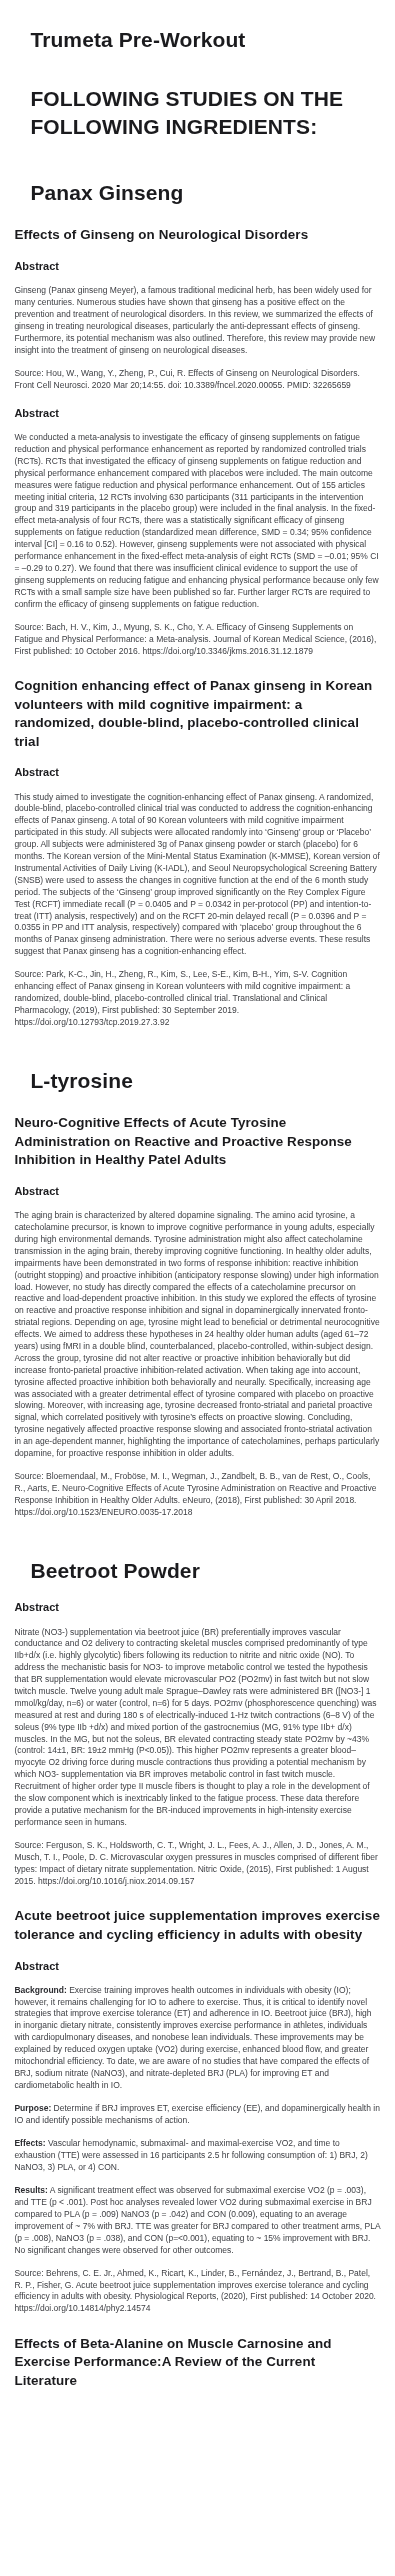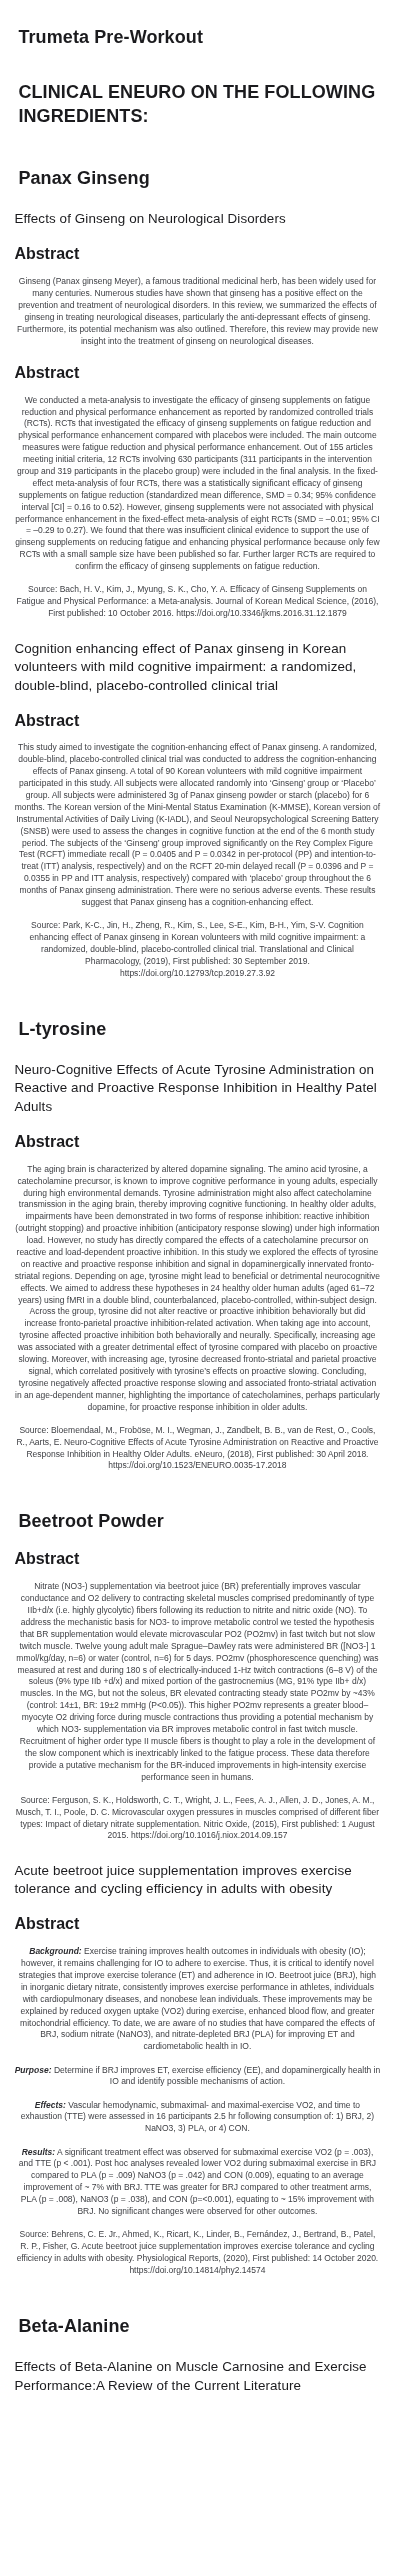--- a/index.html
+++ b/index.html
@@ -16,69 +16,68 @@
   }
   .doc {
     width: 396px;
     box-sizing: border-box;
     padding: 18.5px 15.5px 31px 14.4px;
     background: #ffffff;
   }
   .page-title,
   .page-subtitle,
   .ingredient-heading {
-    font-size: 18px;
+    font-size: 21px;
     line-height: 1.32;
     font-weight: 700;
     color: #1b1b1e;
-    margin: 4px;
+    margin: 16px;
     letter-spacing: 0.1px;
   }
   .page-title { margin-top: 7.2px; }
   .page-subtitle { margin-top: 32px; }
   .ingredient-heading { margin-top: 38px; }
   .study-title {
     font-size: 13.4px;
     line-height: 1.38;
-    font-weight: 400;
+    font-weight: 700;
     color: #1b1b1e;
     margin: 19.6px 0 0 0;
     letter-spacing: 0.1px;
   }
   .abstract-label {
-    font-size: 16px;
+    font-size: 11px;
     line-height: 1.35;
     font-weight: 700;
     color: #1b1b1e;
     margin: 14.4px 0 0 0;
   }
   .body-para, .source-para {
     margin: 11.3px 0 0 0;
     overflow-wrap: break-word;
-    text-align: center;
   }
   .para-lead {
     font-weight: 700;
     color: #2c2d31;
-    font-style: italic;
   }
 </style>
 </head>
 <body>
 
 <main class="doc">
   <h1 class="page-title">Trumeta Pre-Workout</h1>
-  <h1 class="page-subtitle">CLINICAL ENEURO ON THE FOLLOWING INGREDIENTS:</h1>
+  <h1 class="page-subtitle">FOLLOWING STUDIES ON THE FOLLOWING INGREDIENTS:</h1>
 
   <div>
       <section class="ingredient-section">
         <h2 class="ingredient-heading">Panax Ginseng</h2>
         <h3 class="study-title">Effects of Ginseng on Neurological Disorders</h3>
         <h4 class="abstract-label">Abstract</h4>
         <p class="body-para"><span class="para-text">Ginseng (Panax ginseng Meyer), a famous traditional medicinal herb, has been widely used for many centuries. Numerous studies have shown that ginseng has a positive effect on the prevention and treatment of neurological disorders. In this review, we summarized the effects of ginseng in treating neurological diseases, particularly the anti-depressant effects of ginseng. Furthermore, its potential mechanism was also outlined. Therefore, this review may provide new insight into the treatment of ginseng on neurological diseases.</span></p>
+        <p class="source-para">Source: Hou, W., Wang, Y., Zheng, P., Cui, R. Effects of Ginseng on Neurological Disorders. Front Cell Neurosci. 2020 Mar 20;14:55. doi: 10.3389/fncel.2020.00055. PMID: 32265659</p>
         <h4 class="abstract-label">Abstract</h4>
         <p class="body-para"><span class="para-text">We conducted a meta-analysis to investigate the efficacy of ginseng supplements on fatigue reduction and physical performance enhancement as reported by randomized controlled trials (RCTs). RCTs that investigated the efficacy of ginseng supplements on fatigue reduction and physical performance enhancement compared with placebos were included. The main outcome measures were fatigue reduction and physical performance enhancement. Out of 155 articles meeting initial criteria, 12 RCTs involving 630 participants (311 participants in the intervention group and 319 participants in the placebo group) were included in the final analysis. In the fixed-effect meta-analysis of four RCTs, there was a statistically significant efficacy of ginseng supplements on fatigue reduction (standardized mean difference, SMD = 0.34; 95% confidence interval [CI] = 0.16 to 0.52). However, ginseng supplements were not associated with physical performance enhancement in the fixed-effect meta-analysis of eight RCTs (SMD = –0.01; 95% CI = –0.29 to 0.27). We found that there was insufficient clinical evidence to support the use of ginseng supplements on reducing fatigue and enhancing physical performance because only few RCTs with a small sample size have been published so far. Further larger RCTs are required to confirm the efficacy of ginseng supplements on fatigue reduction.</span></p>
         <p class="source-para">Source: Bach, H. V., Kim, J., Myung, S. K., Cho, Y. A. Efficacy of Ginseng Supplements on Fatigue and Physical Performance: a Meta-analysis. Journal of Korean Medical Science, (2016), First published: 10 October 2016. https://doi.org/10.3346/jkms.2016.31.12.1879</p>
         <h3 class="study-title">Cognition enhancing effect of Panax ginseng in Korean volunteers with mild cognitive impairment: a randomized, double-blind, placebo-controlled clinical trial</h3>
         <h4 class="abstract-label">Abstract</h4>
         <p class="body-para"><span class="para-text">This study aimed to investigate the cognition-enhancing effect of Panax ginseng. A randomized, double-blind, placebo-controlled clinical trial was conducted to address the cognition-enhancing effects of Panax ginseng. A total of 90 Korean volunteers with mild cognitive impairment participated in this study. All subjects were allocated randomly into ‘Ginseng’ group or ‘Placebo’ group. All subjects were administered 3g of Panax ginseng powder or starch (placebo) for 6 months. The Korean version of the Mini-Mental Status Examination (K-MMSE), Korean version of Instrumental Activities of Daily Living (K-IADL), and Seoul Neuropsychological Screening Battery (SNSB) were used to assess the changes in cognitive function at the end of the 6 month study period. The subjects of the ‘Ginseng’ group improved significantly on the Rey Complex Figure Test (RCFT) immediate recall (P = 0.0405 and P = 0.0342 in per-protocol (PP) and intention-to-treat (ITT) analysis, respectively) and on the RCFT 20-min delayed recall (P = 0.0396 and P = 0.0355 in PP and ITT analysis, respectively) compared with ‘placebo’ group throughout the 6 months of Panax ginseng administration. There were no serious adverse events. These results suggest that Panax ginseng has a cognition-enhancing effect.</span></p>
         <p class="source-para">Source: Park, K-C., Jin, H., Zheng, R., Kim, S., Lee, S-E., Kim, B-H., Yim, S-V. Cognition enhancing effect of Panax ginseng in Korean volunteers with mild cognitive impairment: a randomized, double-blind, placebo-controlled clinical trial. Translational and Clinical Pharmacology, (2019), First published: 30 September 2019. https://doi.org/10.12793/tcp.2019.27.3.92</p>
       </section>
       <section class="ingredient-section">
         <h2 class="ingredient-heading">L-tyrosine</h2>
@@ -94,19 +93,18 @@
         <p class="source-para">Source: Ferguson, S. K., Holdsworth, C. T., Wright, J. L., Fees, A. J., Allen, J. D., Jones, A. M., Musch, T. I., Poole, D. C. Microvascular oxygen pressures in muscles comprised of different fiber types: Impact of dietary nitrate supplementation. Nitric Oxide, (2015), First published: 1 August 2015. https://doi.org/10.1016/j.niox.2014.09.157</p>
         <h3 class="study-title">Acute beetroot juice supplementation improves exercise tolerance and cycling efficiency in adults with obesity</h3>
         <h4 class="abstract-label">Abstract</h4>
         <p class="body-para"><strong class="para-lead">Background:</strong> <span class="para-text">Exercise training improves health outcomes in individuals with obesity (IO); however, it remains challenging for IO to adhere to exercise. Thus, it is critical to identify novel strategies that improve exercise tolerance (ET) and adherence in IO. Beetroot juice (BRJ), high in inorganic dietary nitrate, consistently improves exercise performance in athletes, individuals with cardiopulmonary diseases, and nonobese lean individuals. These improvements may be explained by reduced oxygen uptake (VO2) during exercise, enhanced blood flow, and greater mitochondrial efficiency. To date, we are aware of no studies that have compared the effects of BRJ, sodium nitrate (NaNO3), and nitrate-depleted BRJ (PLA) for improving ET and cardiometabolic health in IO.</span></p>
         <p class="body-para"><strong class="para-lead">Purpose:</strong> <span class="para-text">Determine if BRJ improves ET, exercise efficiency (EE), and dopaminergically health in IO and identify possible mechanisms of action.</span></p>
         <p class="body-para"><strong class="para-lead">Effects:</strong> <span class="para-text">Vascular hemodynamic, submaximal- and maximal-exercise VO2, and time to exhaustion (TTE) were assessed in 16 participants 2.5 hr following consumption of: 1) BRJ, 2) NaNO3, 3) PLA, or 4) CON.</span></p>
         <p class="body-para"><strong class="para-lead">Results:</strong> <span class="para-text">A significant treatment effect was observed for submaximal exercise VO2 (p = .003), and TTE (p &lt; .001). Post hoc analyses revealed lower VO2 during submaximal exercise in BRJ compared to PLA (p = .009) NaNO3 (p = .042) and CON (0.009), equating to an average improvement of ~ 7% with BRJ. TTE was greater for BRJ compared to other treatment arms, PLA (p = .008), NaNO3 (p = .038), and CON (p=&lt;0.001), equating to ~ 15% improvement with BRJ. No significant changes were observed for other outcomes.</span></p>
         <p class="source-para">Source: Behrens, C. E. Jr., Ahmed, K., Ricart, K., Linder, B., Fernández, J., Bertrand, B., Patel, R. P., Fisher, G. Acute beetroot juice supplementation improves exercise tolerance and cycling efficiency in adults with obesity. Physiological Reports, (2020), First published: 14 October 2020. https://doi.org/10.14814/phy2.14574</p>
       </section>
       <section class="ingredient-section">
-        <h2 class="ingredient-heading">Beta-Alanine</h2>
         <h3 class="study-title">Effects of Beta-Alanine on Muscle Carnosine and Exercise Performance:A Review of the Current Literature</h3>
       </section>
     </div>
 
 </main>
 
 
 </body></html>

